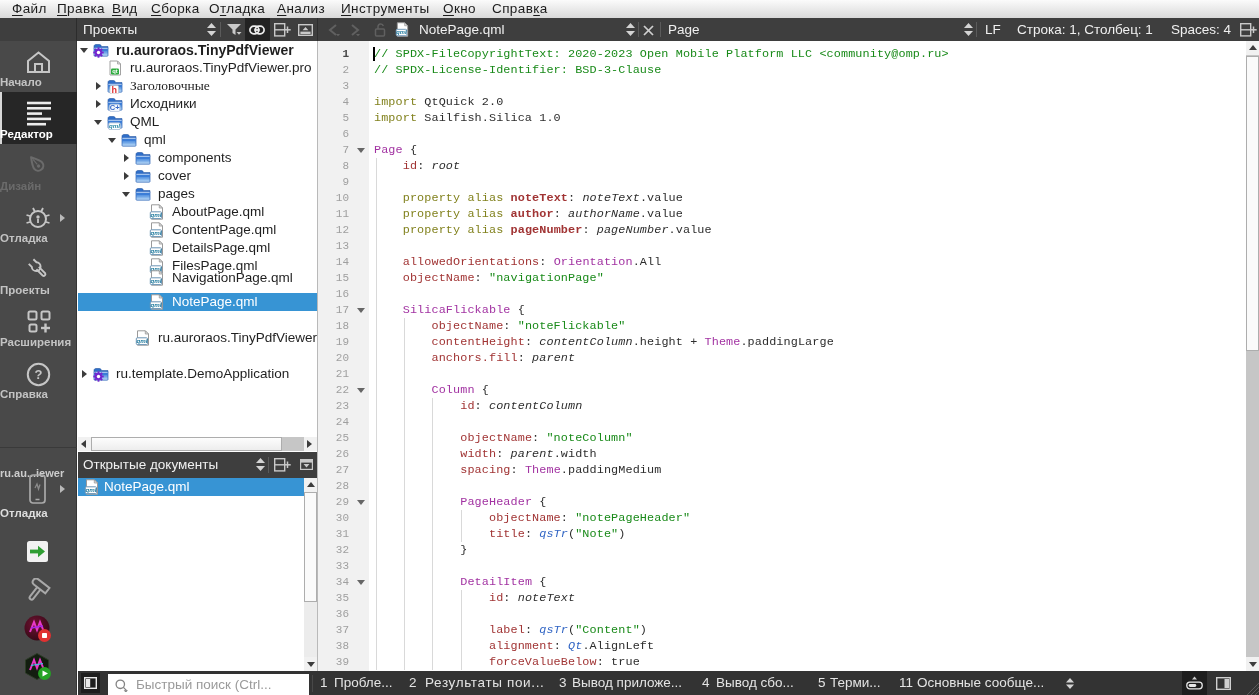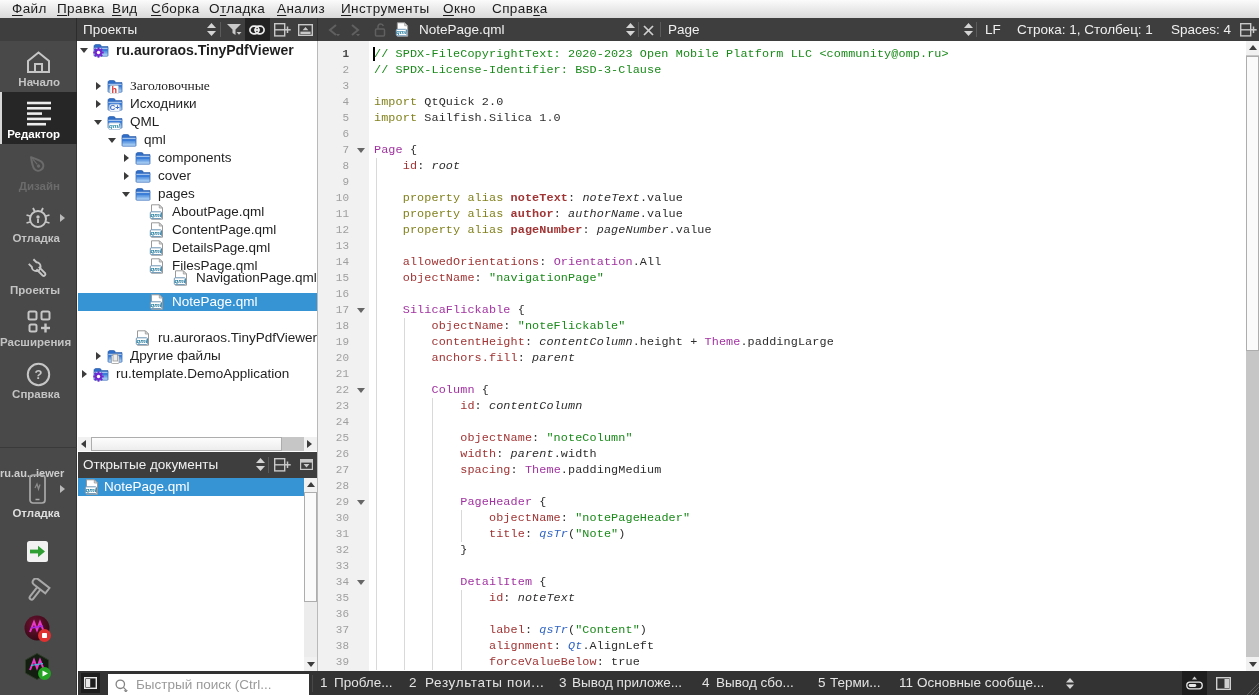--- a/index.html
+++ b/index.html
@@ -3,21 +3,21 @@
 <style>
 *{margin:0;padding:0;box-sizing:border-box}
 html,body{width:1259px;height:695px;overflow:hidden;font-family:"Liberation Sans",sans-serif;background:#fff;position:relative}
 .abs{position:absolute}
 #menubar{left:0;top:0;width:1259px;height:18px;background:linear-gradient(#fbfbfb,#d9d9d9);color:#1c1c1c;font-size:13.5px;letter-spacing:0.4px}
 #menubar span.mi{position:absolute;top:1px}
 .mn{text-decoration:underline;text-underline-offset:2px}
 #toolrow{left:0;top:18px;width:1259px;height:23px;background:#3e3e3e;color:#f0f0f0;font-size:13.5px}
 .vsep{position:absolute;width:1px;background:#5b5b5b}
 #sidebar{left:0;top:41px;width:77px;height:654px;background:#494949;border-right:1px solid #353535}
-.mlabel{position:absolute;width:60px;text-align:right;font-size:11.5px;font-weight:bold;color:#c3c3c3}
+.mlabel{position:absolute;width:60px;text-align:left;font-size:11.5px;font-weight:bold;color:#c3c3c3}
 #tree{left:78px;top:41px;width:240px;height:654px;background:#fff;font-size:13.5px;color:#1f1f1f}
 .trow{position:absolute;left:0;width:244px;height:18px;line-height:18px}
 .trow .tx{position:absolute;top:0;white-space:nowrap}
 .arr-o{position:absolute;width:0;height:0;border-left:4.5px solid transparent;border-right:4.5px solid transparent;border-top:5.5px solid #3c3c3c;top:7px}
 .arr-c{position:absolute;width:0;height:0;border-top:4.5px solid transparent;border-bottom:4.5px solid transparent;border-left:5.5px solid #3c3c3c;top:5px}
 #editor{left:318px;top:41px;width:941px;height:630px;background:#fff;overflow:hidden}
 #gutter{position:absolute;left:0;top:5px;width:31px;text-align:right;font-family:"Liberation Mono",monospace;font-size:11px;line-height:16px;color:#9f9f9f;white-space:pre}
 #gutterbg{position:absolute;left:0;top:0;width:51px;height:630px;background:#f1f1f1}
 #code{position:absolute;left:56px;top:5px;font-family:"Liberation Mono",monospace;font-size:11.8px;letter-spacing:0.105px;line-height:16px;color:#2d2d2d;white-space:pre}
 #code .c{color:#198a19}
@@ -252,20 +252,29 @@
           <line x1="5.5" y1="5.3" x2="5.5" y2="15.7"></line>
           <line x1="0.3" y1="10.5" x2="10.7" y2="10.5"></line>
           <line x1="1.8" y1="6.8" x2="9.2" y2="14.2"></line>
           <line x1="9.2" y1="6.8" x2="1.8" y2="14.2"></line>
         </g>
         <circle cx="5.5" cy="10.5" r="3.6" fill="#7426ce"></circle>
         <circle cx="5.5" cy="10.5" r="1.7" fill="#fff"></circle>
       </svg>
 <span class="tx" style="left:38px;font-weight:bold;font-size:14px;">ru.auroraos.TinyPdfViewer</span>
 </div>
+<div class="trow" style="top:18px;">
+<svg class="abs" style="left:29px;top:1px" width="16" height="16" viewBox="0 0 16 16">
+        <path d="M3 1 L10.5 1 L13.5 4 L13.5 15 L3 15 Z" fill="#fff" stroke="#a2a2a2" stroke-width="1"></path>
+        <path d="M10.5 1 L10.5 4 L13.5 4 Z" fill="#e4e4e4" stroke="#a2a2a2" stroke-width="0.8"></path>
+        <rect x="4" y="8.5" width="8" height="6" rx="1.2" fill="#2fac3f"></rect>
+        <text x="8" y="13.3" font-family="Liberation Sans" font-size="5.8" font-weight="bold" fill="#fff" text-anchor="middle">qt</text>
+      </svg>
+<span class="tx" style="left:52px;">ru.auroraos.TinyPdfViewer.pro</span>
+</div>
 <div class="trow" style="top:36px;">
 <div class="arr-c" style="left:18px"></div>
 <svg class="abs" style="left:29px;top:1px" width="16" height="16" viewBox="0 0 16 16">
         <defs>
           <linearGradient id="fg" x1="0" y1="0" x2="0" y2="1">
             <stop offset="0" stop-color="#4383da"></stop>
             <stop offset="0.5" stop-color="#5f9ae3"></stop>
             <stop offset="0.8" stop-color="#9cc5f0"></stop>
             <stop offset="1" stop-color="#c4def7"></stop>
           </linearGradient>
@@ -420,21 +429,21 @@
 </div>
 <div class="trow" style="top:216px;">
 <svg class="abs" style="left:71px;top:1px" width="16" height="16" viewBox="0 0 16 16">
         <path d="M2.5 0.8 L10.3 0.8 L13.5 4 L13.5 15.2 L2.5 15.2 Z" fill="#fff" stroke="#9a9a9a" stroke-width="1"></path>
         <path d="M10.3 0.8 L10.3 4 L13.5 4 Z" fill="#e0e0e0" stroke="#9a9a9a" stroke-width="0.8"></path>
         <rect x="1.3" y="7.8" width="11.2" height="6.8" rx="1" fill="#fdfdfd" stroke="#6b94b5" stroke-width="1"></rect>
         <text x="6.9" y="13.3" font-family="Liberation Sans" font-size="6.2" font-weight="bold" font-style="italic" fill="#1f7a9e" text-anchor="middle">qml</text>
       </svg>
 <span class="tx" style="left:94px;">FilesPage.qml</span>
 </div>
-<div class="trow" style="top:228px;margin-left:24px;">
+<div class="trow" style="top:228px;">
 <svg class="abs" style="left:71px;top:1px" width="16" height="16" viewBox="0 0 16 16">
         <path d="M2.5 0.8 L10.3 0.8 L13.5 4 L13.5 15.2 L2.5 15.2 Z" fill="#fff" stroke="#9a9a9a" stroke-width="1"></path>
         <path d="M10.3 0.8 L10.3 4 L13.5 4 Z" fill="#e0e0e0" stroke="#9a9a9a" stroke-width="0.8"></path>
         <rect x="1.3" y="7.8" width="11.2" height="6.8" rx="1" fill="#fdfdfd" stroke="#6b94b5" stroke-width="1"></rect>
         <text x="6.9" y="13.3" font-family="Liberation Sans" font-size="6.2" font-weight="bold" font-style="italic" fill="#1f7a9e" text-anchor="middle">qml</text>
       </svg>
 <span class="tx" style="left:94px;">NavigationPage.qml</span>
 </div>
 <div class="trow" style="top:252px;background:#3794d4;color:#fff;">
 <svg class="abs" style="left:71px;top:1px" width="16" height="16" viewBox="0 0 16 16">
@@ -446,40 +455,20 @@
 <span class="tx" style="left:94px;">NotePage.qml</span>
 </div>
 <div class="trow" style="top:288px;">
 <svg class="abs" style="left:57px;top:1px" width="16" height="16" viewBox="0 0 16 16">
         <path d="M2.5 0.8 L10.3 0.8 L13.5 4 L13.5 15.2 L2.5 15.2 Z" fill="#fff" stroke="#9a9a9a" stroke-width="1"></path>
         <path d="M10.3 0.8 L10.3 4 L13.5 4 Z" fill="#e0e0e0" stroke="#9a9a9a" stroke-width="0.8"></path>
         <rect x="1.3" y="7.8" width="11.2" height="6.8" rx="1" fill="#fdfdfd" stroke="#6b94b5" stroke-width="1"></rect>
         <text x="6.9" y="13.3" font-family="Liberation Sans" font-size="6.2" font-weight="bold" font-style="italic" fill="#1f7a9e" text-anchor="middle">qml</text>
       </svg>
 <span class="tx" style="left:80px;">ru.auroraos.TinyPdfViewer.</span>
-</div>
-<div class="trow" style="top:306px;">
-<div class="arr-c" style="left:18px"></div>
-<svg class="abs" style="left:29px;top:1px" width="16" height="16" viewBox="0 0 16 16">
-        <defs>
-          <linearGradient id="fg" x1="0" y1="0" x2="0" y2="1">
-            <stop offset="0" stop-color="#4383da"></stop>
-            <stop offset="0.5" stop-color="#5f9ae3"></stop>
-            <stop offset="0.8" stop-color="#9cc5f0"></stop>
-            <stop offset="1" stop-color="#c4def7"></stop>
-          </linearGradient>
-        </defs>
-        <path d="M1 4.5 C1 3.2 1.8 2.5 2.8 2.5 L6.4 2.5 C7.4 2.5 8.2 3.2 8.2 4.2 L8.2 4.6 L15 4.6 L15 6.4 L1 6.4 Z" fill="#2e6ec9" stroke="#24549e" stroke-width="0.6"></path>
-        <rect x="1" y="5.6" width="14" height="8.6" rx="0.8" fill="url(#fg)" stroke="#2b62b4" stroke-width="0.7"></rect>
-        <rect x="1.4" y="6.1" width="13.2" height="2.9" fill="#3b7dd7"></rect>
-        <rect x="1.4" y="5.8" width="13.2" height="0.9" fill="#cfe2f7"></rect>
-        <rect x="4.5" y="7.5" width="7.5" height="8" rx="0.8" fill="#fff" stroke="#9a9a9a" stroke-width="0.8"></rect>
-        <rect x="6" y="6.2" width="4.6" height="6.8" fill="#ececec" stroke="#9a9a9a" stroke-width="0.8"></rect>
-      </svg>
-<span class="tx" style="left:52px;">Другие файлы</span>
 </div>
 <div class="trow" style="top:324px;">
 <div class="arr-c" style="left:4px"></div>
 <svg class="abs" style="left:15px;top:1px" width="16" height="16" viewBox="0 0 16 16">
         <defs>
           <linearGradient id="fg" x1="0" y1="0" x2="0" y2="1">
             <stop offset="0" stop-color="#4383da"></stop>
             <stop offset="0.5" stop-color="#5f9ae3"></stop>
             <stop offset="0.8" stop-color="#9cc5f0"></stop>
             <stop offset="1" stop-color="#c4def7"></stop>

